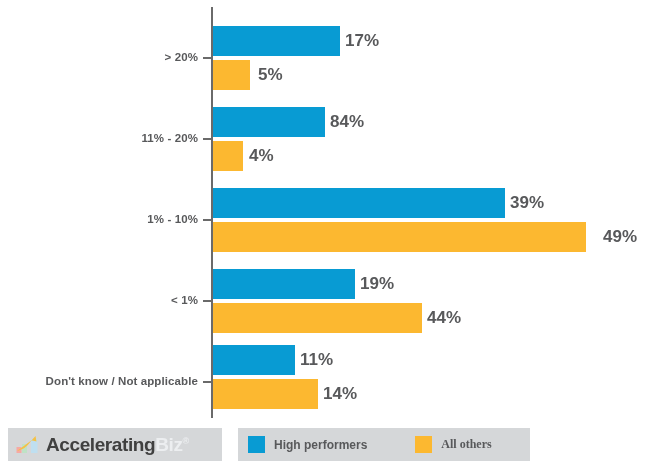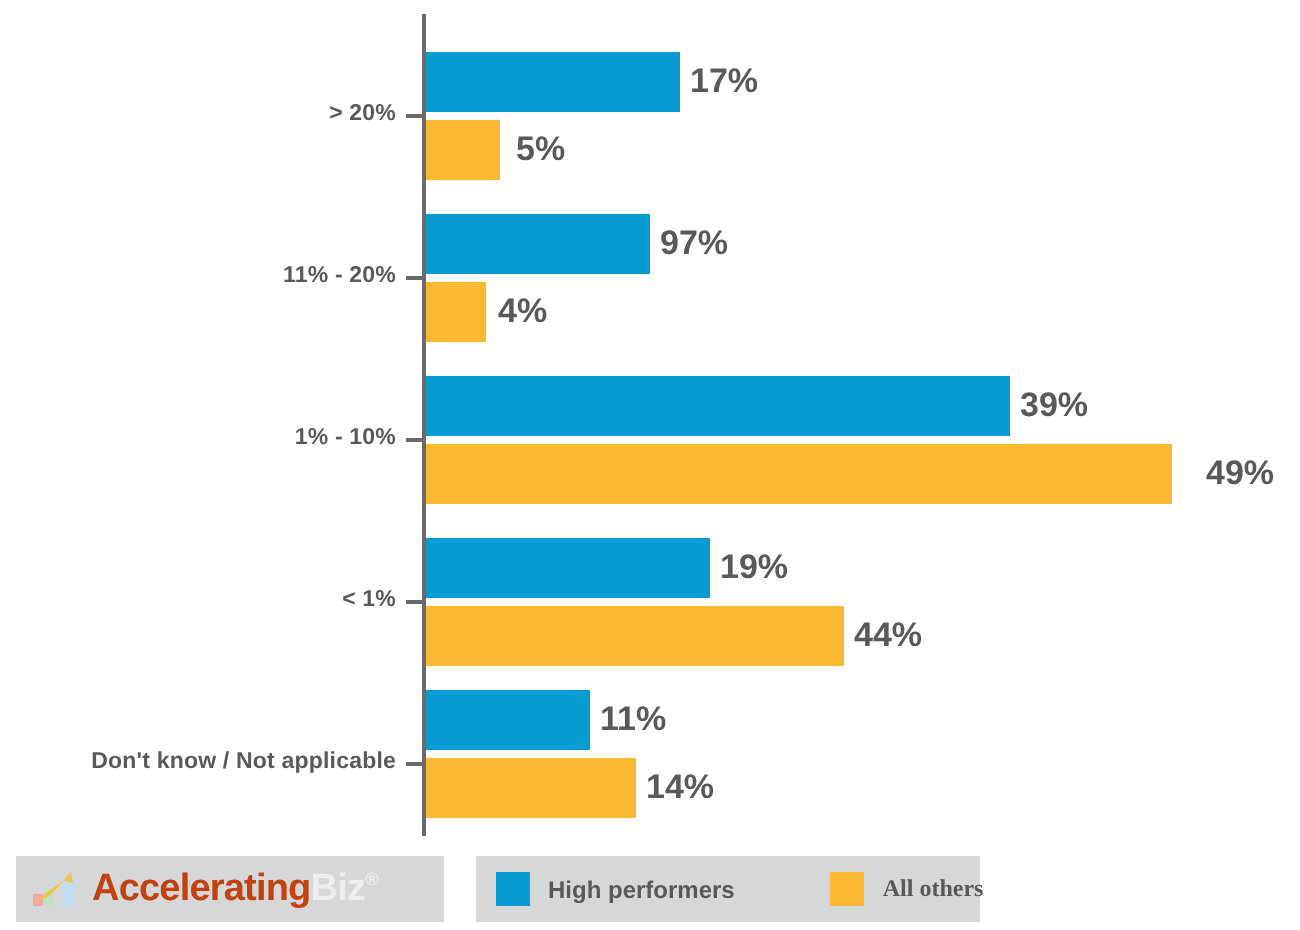--- a/index.html
+++ b/index.html
@@ -112,29 +112,29 @@
     flex: 0 0 auto;
     position: relative;
   }
   .logo-text {
     font-size: 19px;
     font-weight: bold;
     letter-spacing: -0.4px;
     line-height: 1;
     white-space: nowrap;
   }
-  .logo-text .w1 { color: #c2410c; }
+  .logo-text .w1 { color: #404040; }
   .logo-text .w2 { color: #eceef0; }
   .logo-text .reg { font-size: 9px; vertical-align: super; color: #eceef0; }
 
   .legend-plate {
     position: absolute;
     left: 238px;
     top: 0px;
-    width: 252px;
+    width: 292px;
     height: 33px;
     background: #d5d7d9;
     display: flex;
     align-items: center;
   }
   .legend-item {
     display: flex;
     align-items: center;
     white-space: nowrap;
   }
@@ -170,21 +170,21 @@
 
       <div class="bar orange" style="top:60px; width:37px;"></div>
       <div class="bar-value" style="top:60px; left:258px;">5%</div>
     </div>
 
     <div class="cat-group">
       <div class="tick-mark" style="top:138px;"></div>
       <div class="cat-label" style="top:132px;">11% - 20%</div>
 
       <div class="bar blue" style="top:107px; width:112px;"></div>
-      <div class="bar-value" style="top:107px; left:330px;">97%</div>
+      <div class="bar-value" style="top:107px; left:330px;">84%</div>
 
       <div class="bar orange" style="top:141px; width:30px;"></div>
       <div class="bar-value" style="top:141px; left:249px;">4%</div>
     </div>
 
     <div class="cat-group">
       <div class="tick-mark" style="top:219px;"></div>
       <div class="cat-label" style="top:213px;">1% - 10%</div>
 
       <div class="bar blue" style="top:188px; width:292px;"></div>

